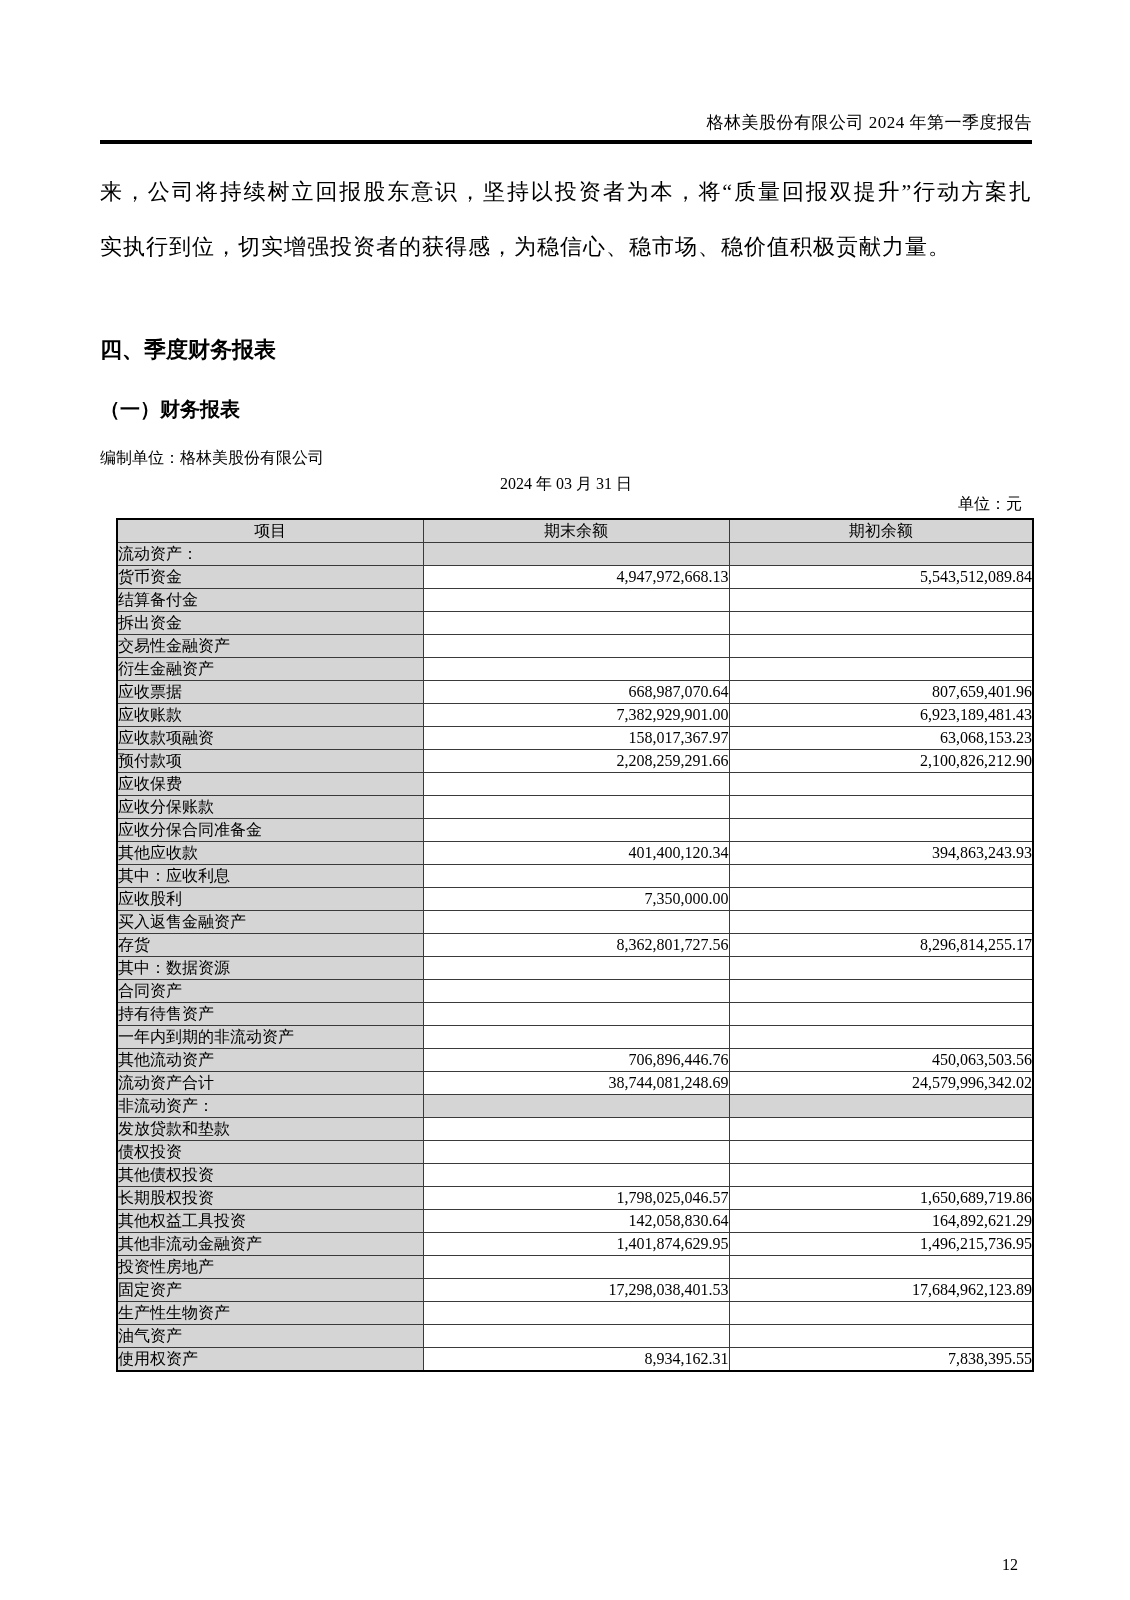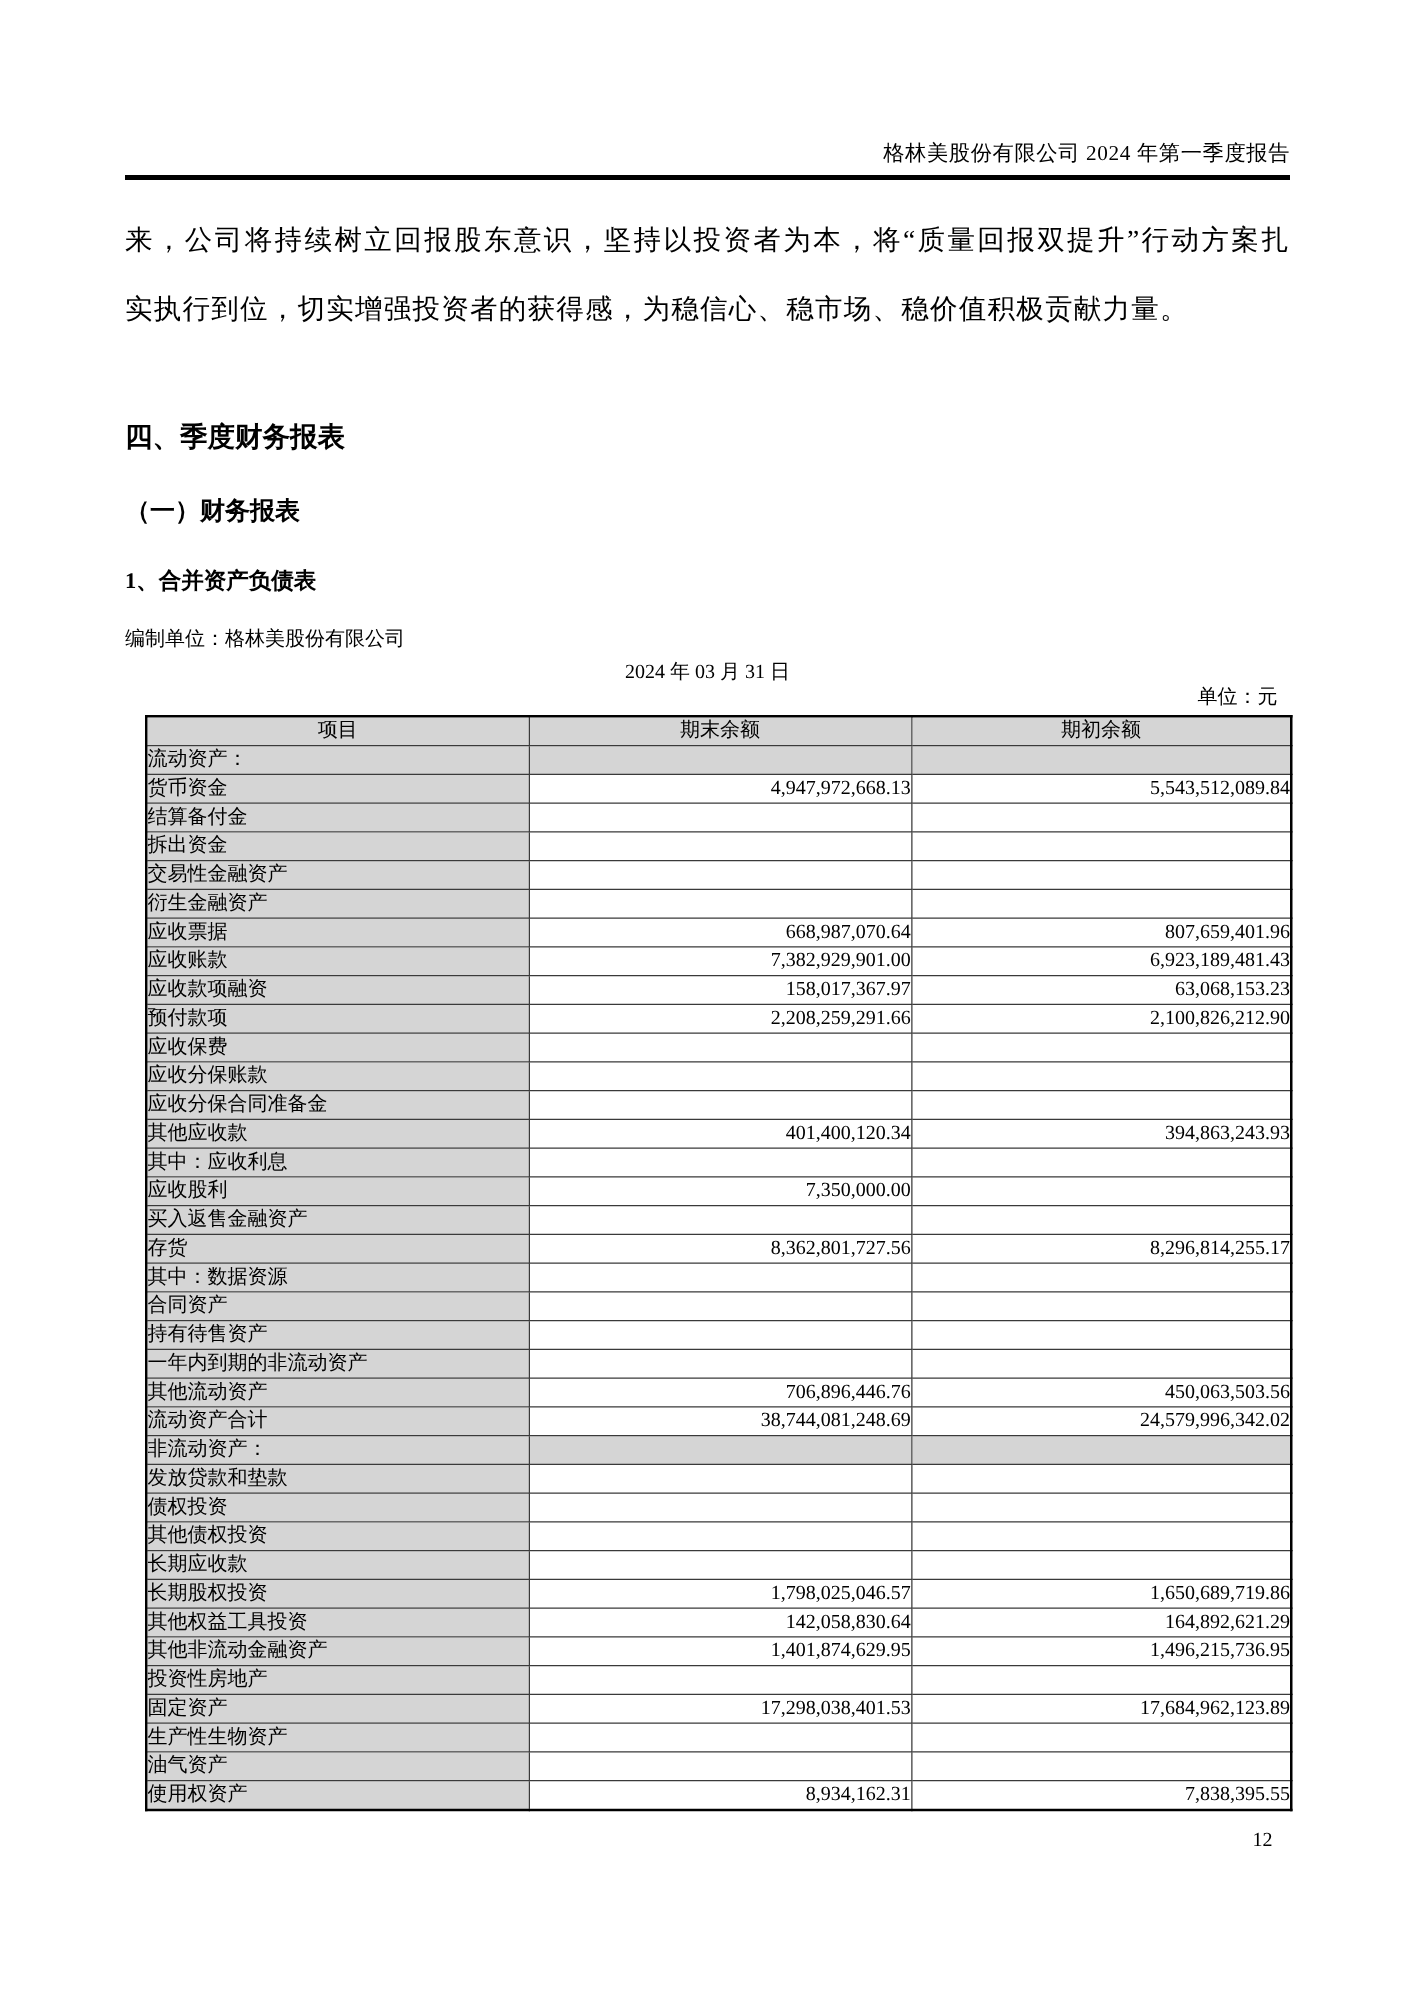--- a/index.html
+++ b/index.html
@@ -37,38 +37,37 @@
     vertical-align:middle; overflow:hidden; white-space:nowrap;
   }
   table.balance th { background:var(--shade,#d5d5d5); text-align:center; }
   td.c-label { background:var(--shade,#d5d5d5); text-align:left; }
   td.c-num { background:#fff; text-align:right; padding-right:9px; }
   tr.row-section td.c-num { background:var(--shade,#d5d5d5); }
   .lv-section, .lv-total { padding-left:8px; }
   .lv-item { padding-left:29px; }
   .lv-sub1 { padding-left:49px; }
   .lv-sub2 { padding-left:97px; }
-  .page-number { position:absolute; top:1464px; right:112px; font-size:16px; }
+  .page-number { position:absolute; top:1556px; right:112px; font-size:16px; }
 </style>
 </head>
 <body>
 
 <div class="content">
 
   <div class="report-title">格林美股份有限公司 2024 年第一季度报告</div>
   <div class="header-rule"></div>
 
   <div class="para">
     <div class="para-line full">来，公司将持续树立回报股东意识，坚持以投资者为本，将“质量回报双提升”行动方案扎</div>
     <div class="para-line">实执行到位，切实增强投资者的获得感，为稳信心、稳市场、稳价值积极贡献力量。</div>
   </div>
 
   <div class="h1">四、季度财务报表</div>
   <div class="h2">（一）财务报表</div>
-  <div class="h3">1、合并资产负债表</div>
 
   <div class="prepared">编制单位：格林美股份有限公司</div>
   <div class="date-line">2024 年 03 月 31 日</div>
   <div class="unit-line">单位：元</div>
 
   <table class="balance">
     <colgroup>
         <col class="c1">
         <col class="c2">
         <col class="c3">
@@ -215,25 +214,20 @@
           <td class="c-label lv-item">债权投资</td>
           <td class="c-num"></td>
           <td class="c-num"></td>
         </tr>
         <tr>
           <td class="c-label lv-item">其他债权投资</td>
           <td class="c-num"></td>
           <td class="c-num"></td>
         </tr>
         <tr>
-          <td class="c-label lv-item">长期应收款</td>
-          <td class="c-num"></td>
-          <td class="c-num"></td>
-        </tr>
-        <tr>
           <td class="c-label lv-item">长期股权投资</td>
           <td class="c-num">1,798,025,046.57</td>
           <td class="c-num">1,650,689,719.86</td>
         </tr>
         <tr>
           <td class="c-label lv-item">其他权益工具投资</td>
           <td class="c-num">142,058,830.64</td>
           <td class="c-num">164,892,621.29</td>
         </tr>
         <tr>

